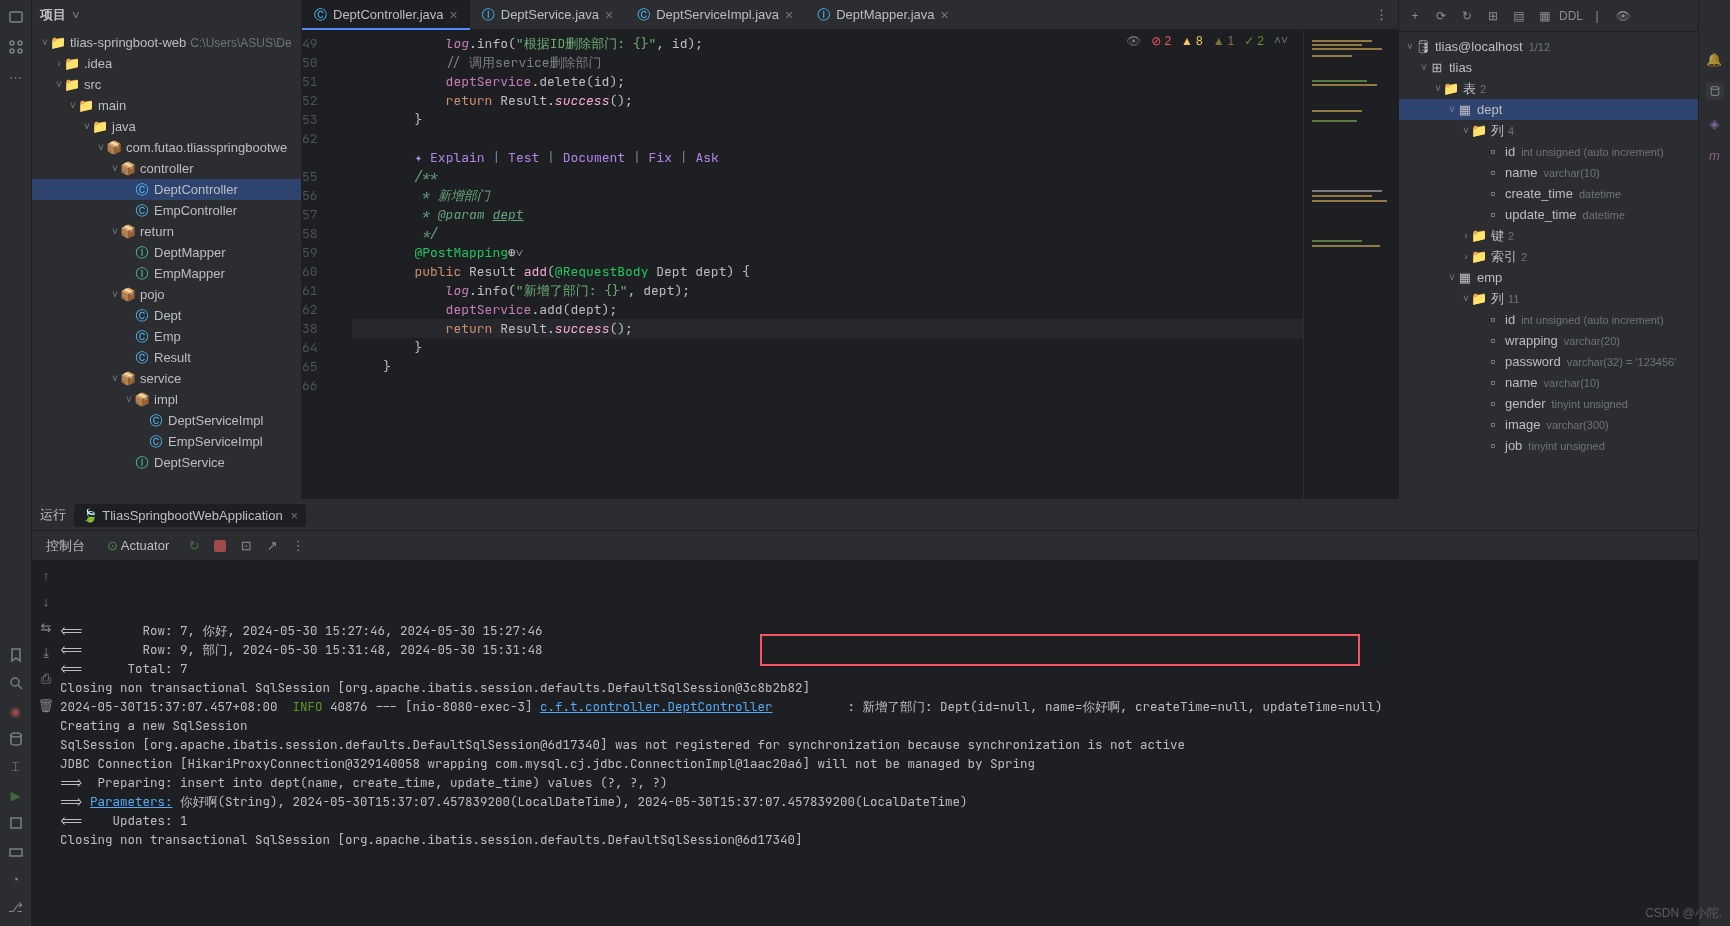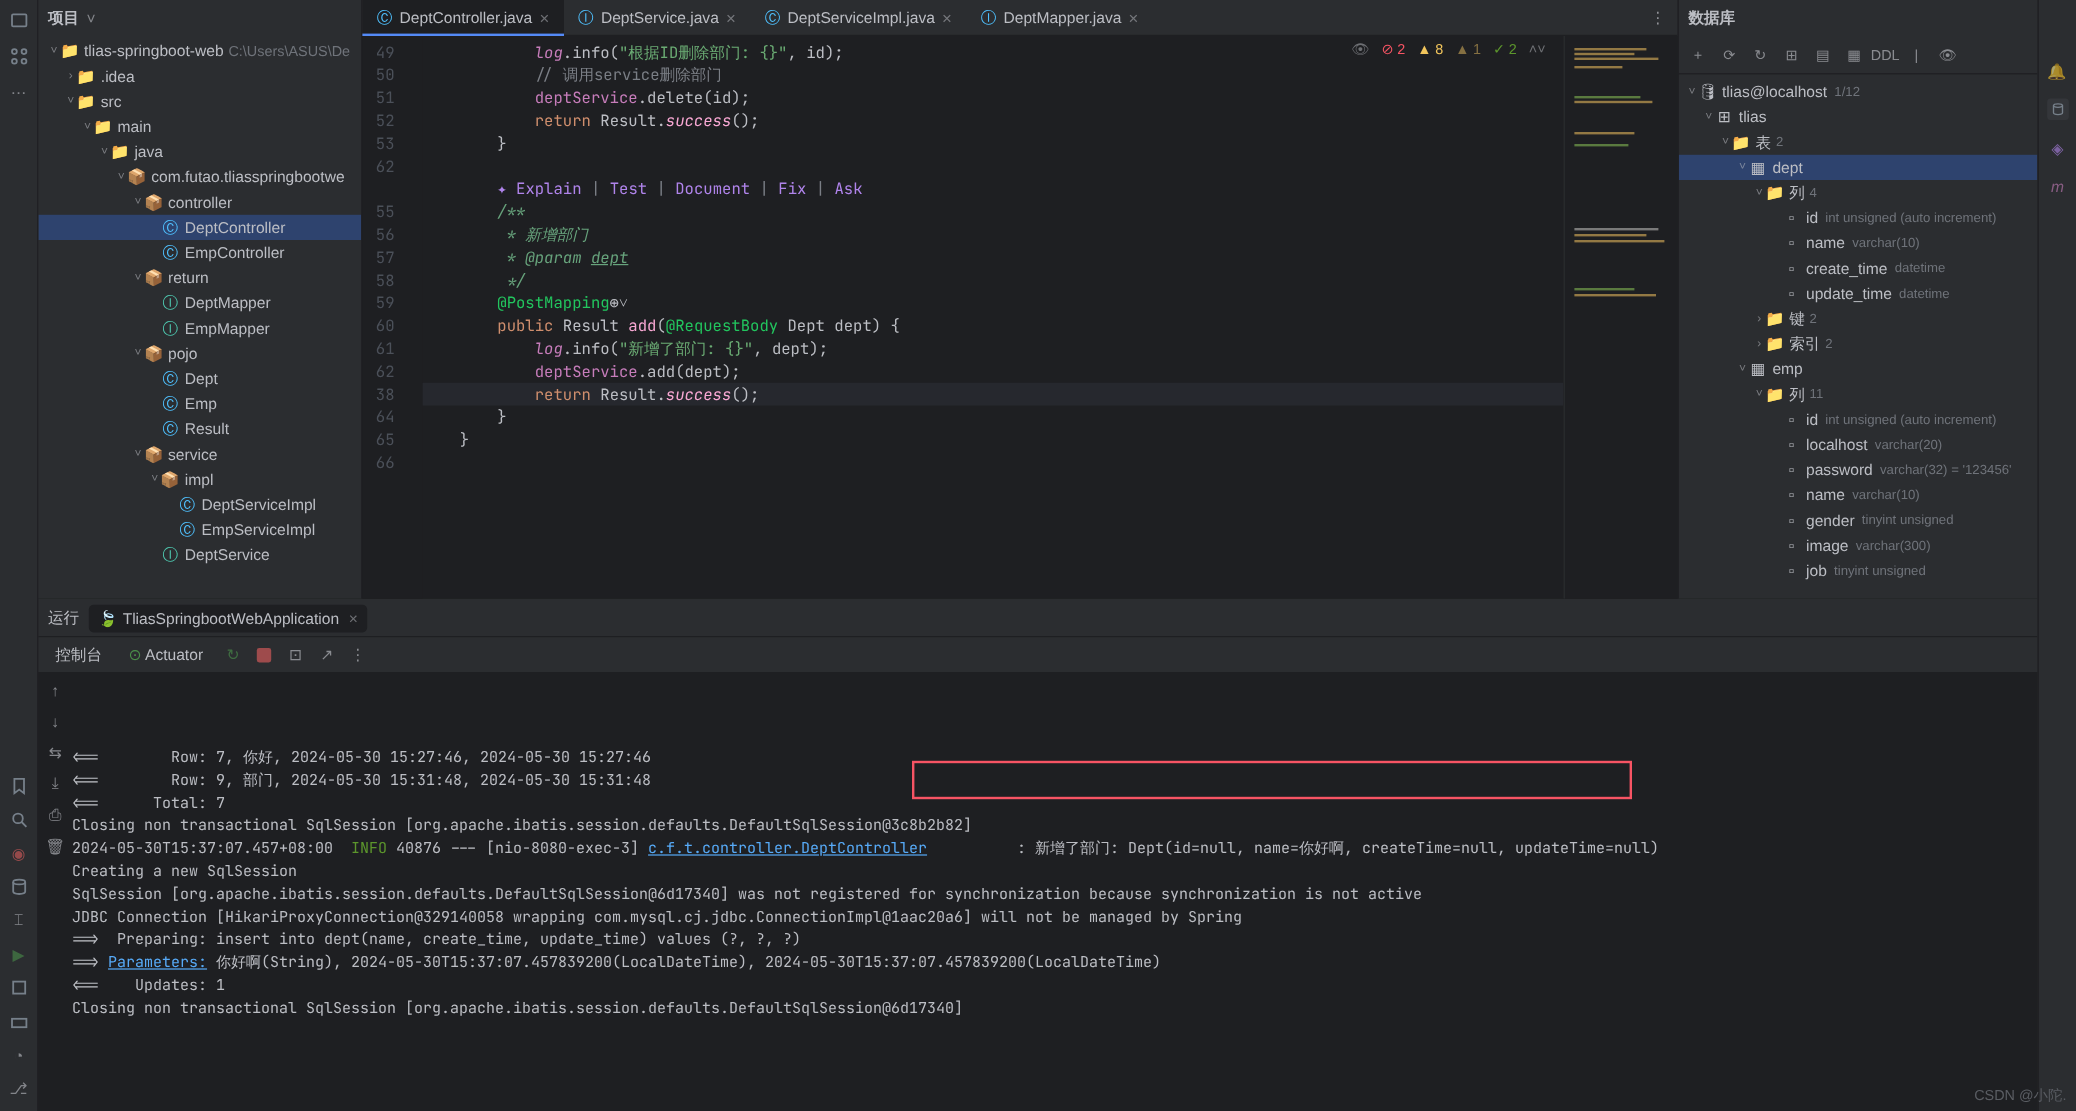--- a/index.html
+++ b/index.html
@@ -28,21 +28,21 @@
 .interface-icon { color: #4ec9b0; }
 .path-dim { color: #6f737a; font-size: 12px; margin-left: 4px; }
 .editor-panel { flex: 1; display: flex; flex-direction: column; background: #1e1f22; min-width: 0; }
 .tabs { height: 30px; display: flex; align-items: stretch; background: #2b2d30; border-bottom: 1px solid #1e1f22; }
 .tab { display: flex; align-items: center; padding: 0 12px; gap: 6px; font-size: 13px; cursor: pointer; position: relative; }
 .tab.active { background: #1e1f22; }
 .tab.active::after { content: ''; position: absolute; bottom: -1px; left: 0; right: 0; height: 2px; background: #548af7; }
 .tab .close { opacity: 0.5; font-size: 14px; }
 .tab-more { margin-left: auto; padding: 0 10px; display: flex; align-items: center; opacity: 0.7; }
 .editor-body { flex: 1; display: flex; position: relative; overflow: hidden; }
-.gutter { width: 50px; background: #1e1f22; text-align: center; padding-right: 12px; color: #4b5059; font-family: 'JetBrains Mono', Consolas, monospace; font-size: 13px; line-height: 19px; padding-top: 4px; user-select: none; }
+.gutter { width: 50px; background: #1e1f22; text-align: left; padding-right: 12px; color: #4b5059; font-family: 'JetBrains Mono', Consolas, monospace; font-size: 13px; line-height: 19px; padding-top: 4px; user-select: none; }
 .code { flex: 1; font-family: 'JetBrains Mono', Consolas, monospace; font-size: 13px; line-height: 19px; padding-top: 4px; white-space: pre; overflow: hidden; }
 .code .kw { color: #cf8e6d; }
 .code .str { color: #6aab73; }
 .code .com { color: #7a7e85; }
 .code .doc { color: #67a37c; font-style: italic; }
 .code .ann { color: #22c55e; }
 .code .fn { color: #f9a8d4; }
 .code .fld { color: #c77dbb; }
 .code .ital { font-style: italic; }
 .code .ai { color: #b084eb; }
@@ -342,23 +342,20 @@
             <span class="status-item status-err">⊘ <span>2</span></span>
             <span class="status-item status-warn">▲ <span>8</span></span>
             <span class="status-item status-weak">▲ <span>1</span></span>
             <span class="status-item status-ok">✓ <span>2</span></span>
             <span style="opacity:0.5">˄˅</span>
           </div>
         </div>
       </div>
 
       <div class="db-panel">
-        <div class="panel-header">
-          <span class="title">数据库</span>
-        </div>
         <div class="db-toolbar" id="db-toolbar">
             <div class="db-tool">+</div>
             <div class="db-tool">⟳</div>
             <div class="db-tool">↻</div>
             <div class="db-tool">⊞</div>
             <div class="db-tool">▤</div>
             <div class="db-tool">▦</div>
             <div class="db-tool">DDL</div>
             <div class="db-tool">|</div>
             <div class="db-tool">👁</div>
@@ -456,21 +453,21 @@
               <span style="width:76px"></span>
               <span class="tree-chev">&nbsp;</span>
               <span class="tree-icon">▫</span>
               <span>id</span>
               <span class="db-dim">int unsigned (auto increment)</span>
             </div>
             <div class="db-node">
               <span style="width:76px"></span>
               <span class="tree-chev">&nbsp;</span>
               <span class="tree-icon">▫</span>
-              <span>localhost</span>
+              <span>wrapping</span>
               <span class="db-dim">varchar(20)</span>
             </div>
             <div class="db-node">
               <span style="width:76px"></span>
               <span class="tree-chev">&nbsp;</span>
               <span class="tree-icon">▫</span>
               <span>password</span>
               <span class="db-dim">varchar(32) = '123456'</span>
             </div>
             <div class="db-node">

